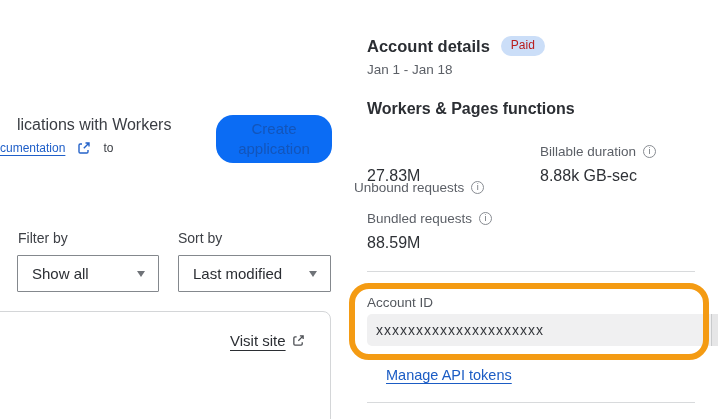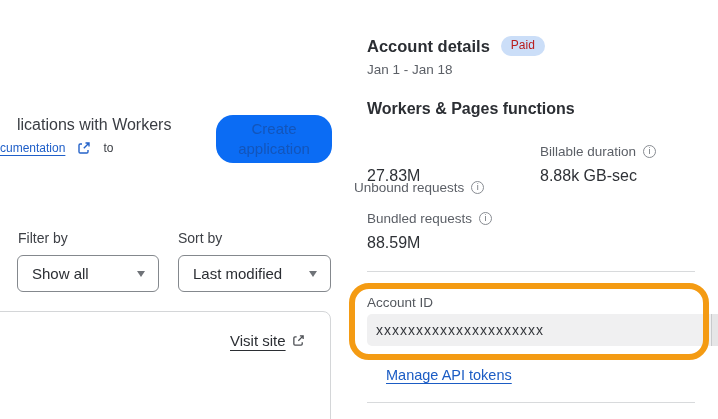--- a/index.html
+++ b/index.html
@@ -25,21 +25,21 @@
     display:flex;align-items:center;justify-content:center;text-align:center;
     padding:0 10px;cursor:pointer;
   }
 
   .field-label{font-size:14px;color:#3d4046;}
   .filter-label{left:18px;top:230px;}
   .sort-label{left:178px;top:230px;}
 
   .select{
     top:255px;height:37px;box-sizing:border-box;
-    border:1px solid #84888d;border-radius:6px;background:#fff;
+    border:1px solid #84888d;border-radius:1px;background:#fff;
     display:flex;align-items:center;justify-content:space-between;
     padding:0 13px 0 14px;cursor:pointer;
   }
   .select-filter{left:17px;width:142px;}
   .select-sort{left:178px;width:153px;}
   .select .sel-text{font-size:15px;color:#2b2e33;}
   .chevron{
     width:0;height:0;border-left:4.5px solid transparent;
     border-right:4.5px solid transparent;border-top:6px solid #6f7378;
   }

